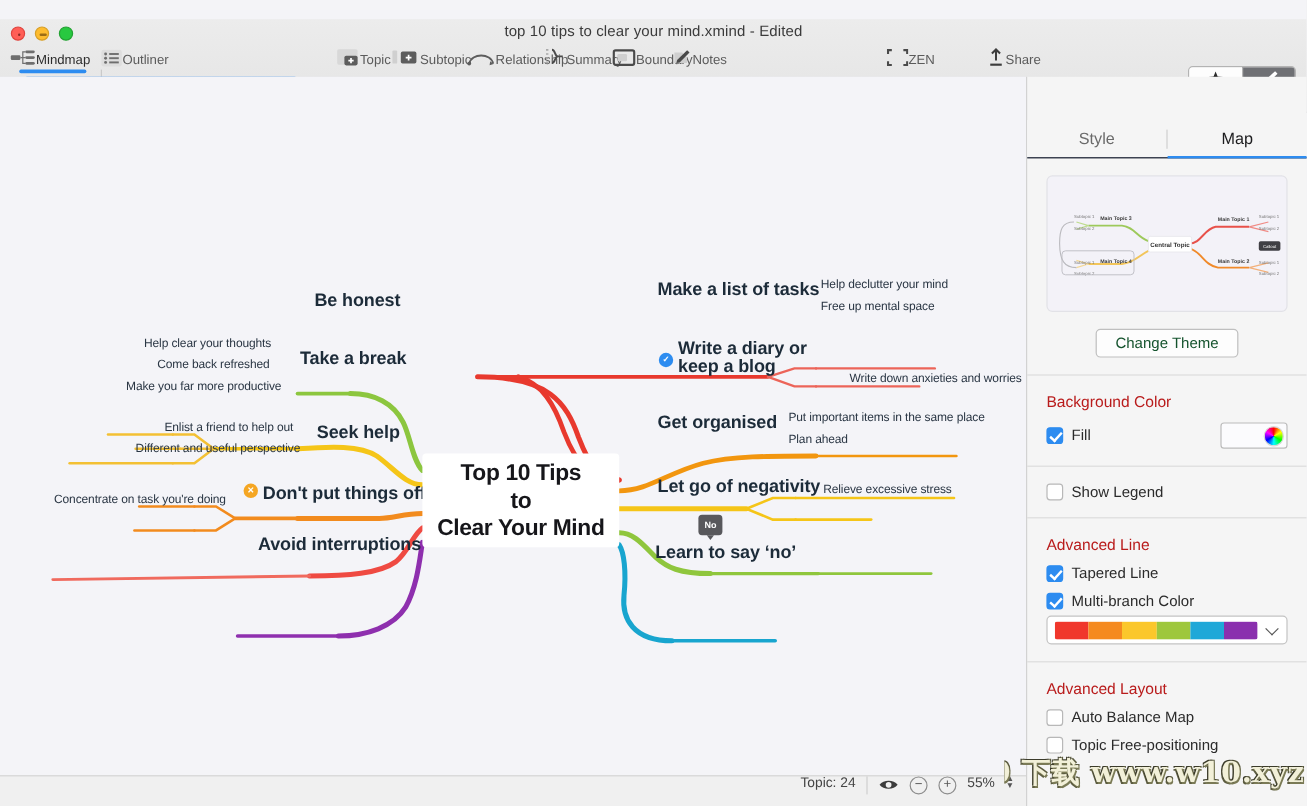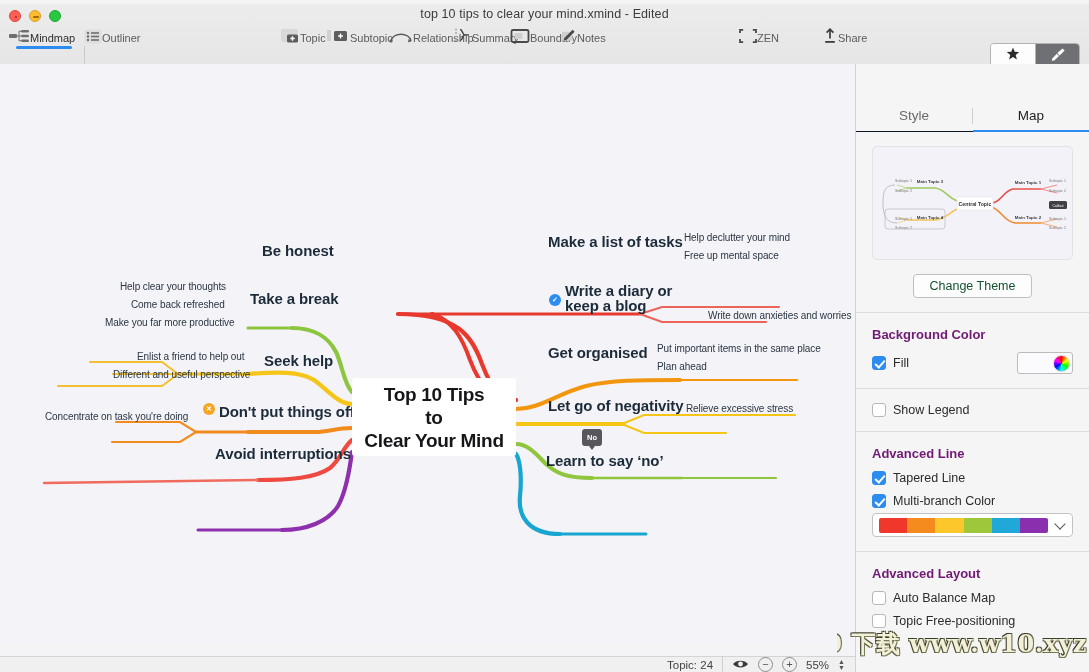--- a/index.html
+++ b/index.html
@@ -6,21 +6,21 @@
   html,body { width:1089px; height:672px; overflow:hidden; }
   body {
     font-family: "Liberation Sans", sans-serif;
     background:#ececec;
     -webkit-font-smoothing:antialiased;
   }
   #app { position:relative; width:1089px; height:672px; overflow:hidden; background:#f4f4f7; }
 
   
   .titlebar{
-    position:absolute; left:0; top:4px; width:1089px; height:78px;
+    position:absolute; left:0; top:16px; width:1089px; height:78px;
     background:linear-gradient(#ececec,#e4e4e4);
     border-bottom:1px solid #c5c5c5;
   }
   .traffic{ position:absolute; left:9px; top:6px; display:flex; gap:8px; }
   .tl{ width:12px;height:12px;border-radius:50%; position:relative;}
   .tl.red{background:#ff5f57;border:0.5px solid #e0443e;}
   .tl.yellow{background:#febc2e;border:0.5px solid #d79f28;}
   .tl.green{background:#28c840;border:0.5px solid #24a233;}
   .tl.red::after{content:"";position:absolute;left:5px;top:5px;width:2px;height:2px;border-radius:50%;background:#8c2b25;}
   .tl.yellow::after{content:"";position:absolute;left:3px;top:5.2px;width:6px;height:1.6px;border-radius:1px;background:#9c6c14;}
@@ -112,21 +112,21 @@
   .thumb{
     margin:14px 16px 0 16px; height:114px; background:#f3f2f8;
     border:1px solid #e2e2e7; border-radius:5px; position:relative; overflow:hidden;
   }
   .btnwrap{ display:flex;justify-content:center; margin-top:14px;}
   .btn{
     background:#fdfdfd;border:1px solid #bfbfbf;border-radius:4px;
     font-size:12.5px;color:#14532d;padding:4px 16px; cursor:default;
   }
   .psec{ border-top:1px solid #dcdcdc; margin-top:14px; padding:14px 16px 0 16px;}
-  .psec h4{ font-size:13px; font-weight:700; color:#701a75; margin-bottom:10px;}
+  .psec h4{ font-size:13px; font-weight:400; color:#b91c1c; margin-bottom:10px;}
   .prow{ display:flex; align-items:center; margin-bottom:9px; }
   .cb{ width:14px;height:14px;border-radius:3px;border:1px solid #b8b8b8;background:#fff;
        margin-right:7px; flex:none; position:relative;}
   .cb.on{ background:#2d8cf0; border-color:#2d8cf0;}
   .cb.on::after{
     content:""; position:absolute; left:4px; top:1px; width:4px;height:8px;
     border:solid #fff; border-width:0 2px 2px 0; transform:rotate(42deg);
   }
   .prow .t{ font-size:12.5px; color:#2b2b2b;}
   .swatch{
@@ -140,23 +140,23 @@
     margin-top:2px; height:24px; border:1px solid #c3c3c3; border-radius:4px; background:#fff;
     display:flex; align-items:center; padding:0 6px; position:relative;
   }
   .palette .bars{ display:flex; height:15px; flex:1; border-radius:2px; overflow:hidden; margin-right:18px;}
   .palette .bars i{ flex:1; display:block;}
   .chev{ position:absolute; right:8px; top:6px; width:8px;height:8px;
          border-right:1.6px solid #555;border-bottom:1.6px solid #555; transform:rotate(45deg);}
 
   
   .status{
-    position:absolute; left:0; bottom:0; width:855px; height:16px;
+    position:absolute; left:0; bottom:0; width:855px; height:26px;
     background:#f0f0f0; border-top:1px solid #d4d4d4;
-    display:flex; align-items:center; justify-content:flex-end; padding-right:10px; gap:9px;
+    display:flex; align-items:flex-start; justify-content:flex-end; padding-right:10px; gap:9px;
   }
   .status .txt{ font-size:11.5px; color:#444;}
   .sdiv{ width:1px;height:15px;background:#d0d0d0;}
   .rbtn{ width:15px;height:15px;border-radius:50%;border:1px solid #8d8d8d;color:#555;
          display:flex;align-items:center;justify-content:center;font-size:11px;line-height:1;}
   .stepper{ display:flex;flex-direction:column; font-size:7px; color:#555; line-height:6px;}
 
   .watermark{
     position:absolute; right:2px; bottom:8px; width:250px; height:40px;
     font-family:"DejaVu Serif", serif; font-weight:700; font-size:24px;

